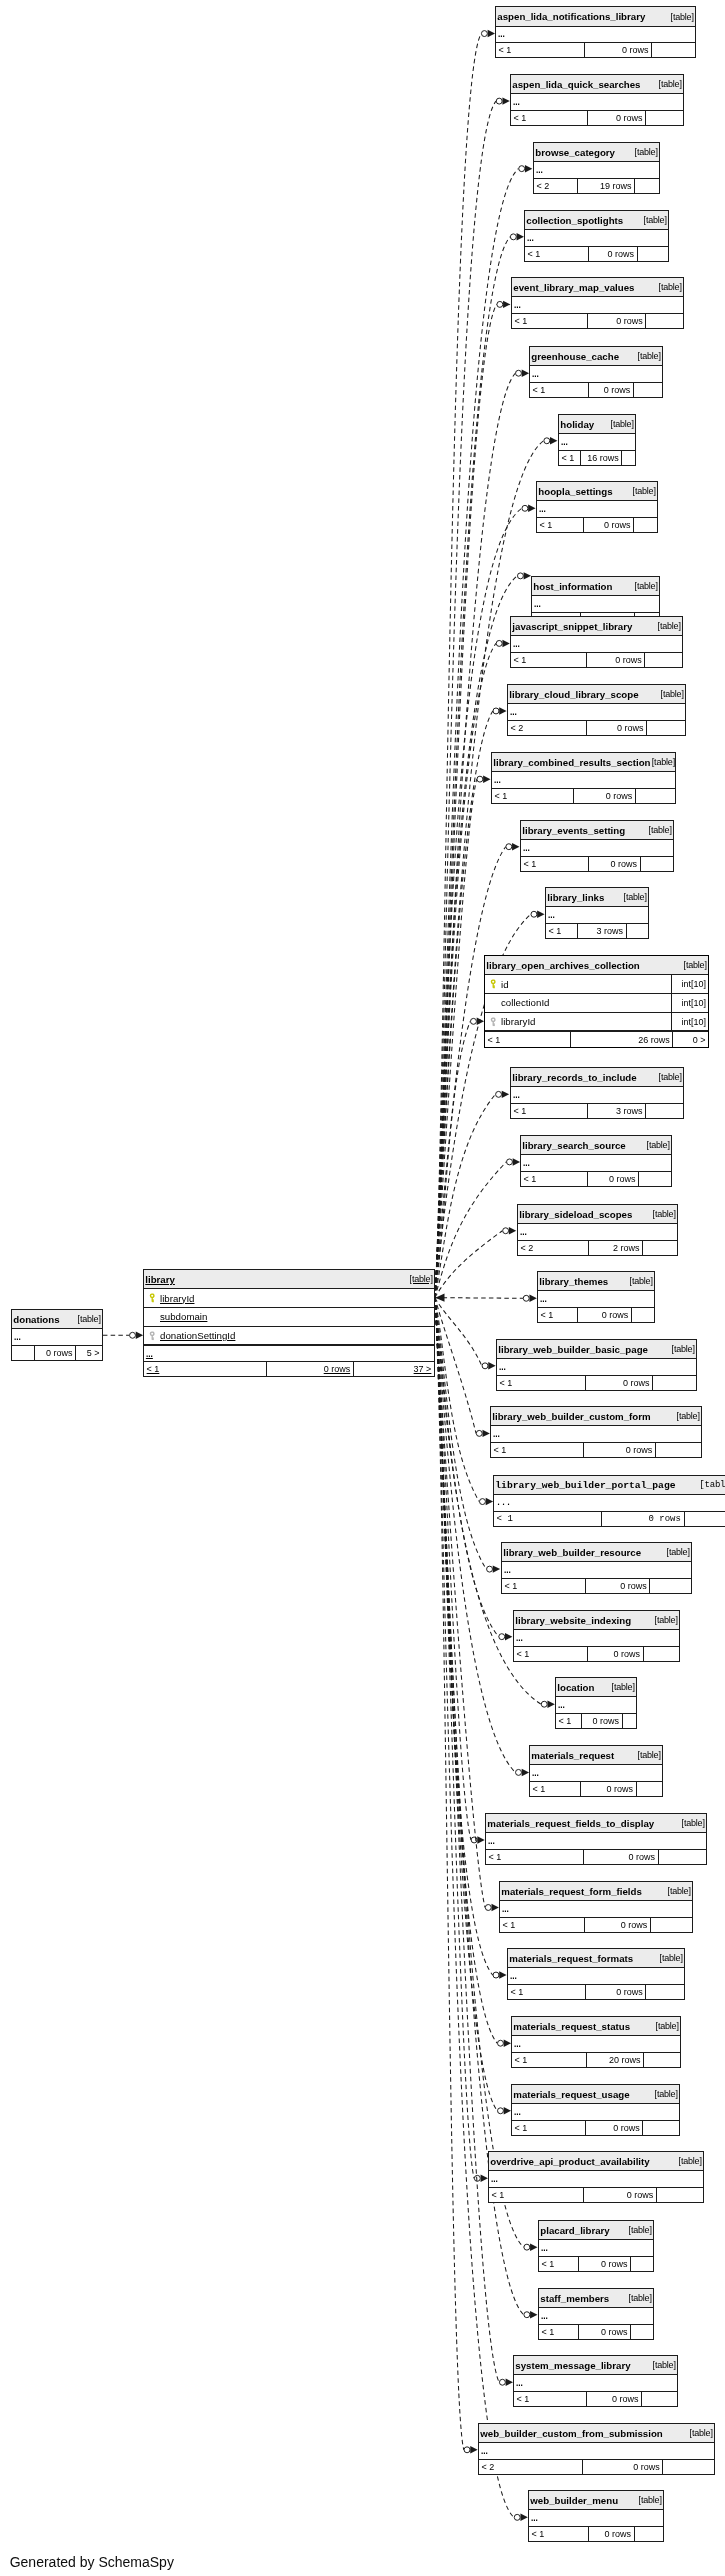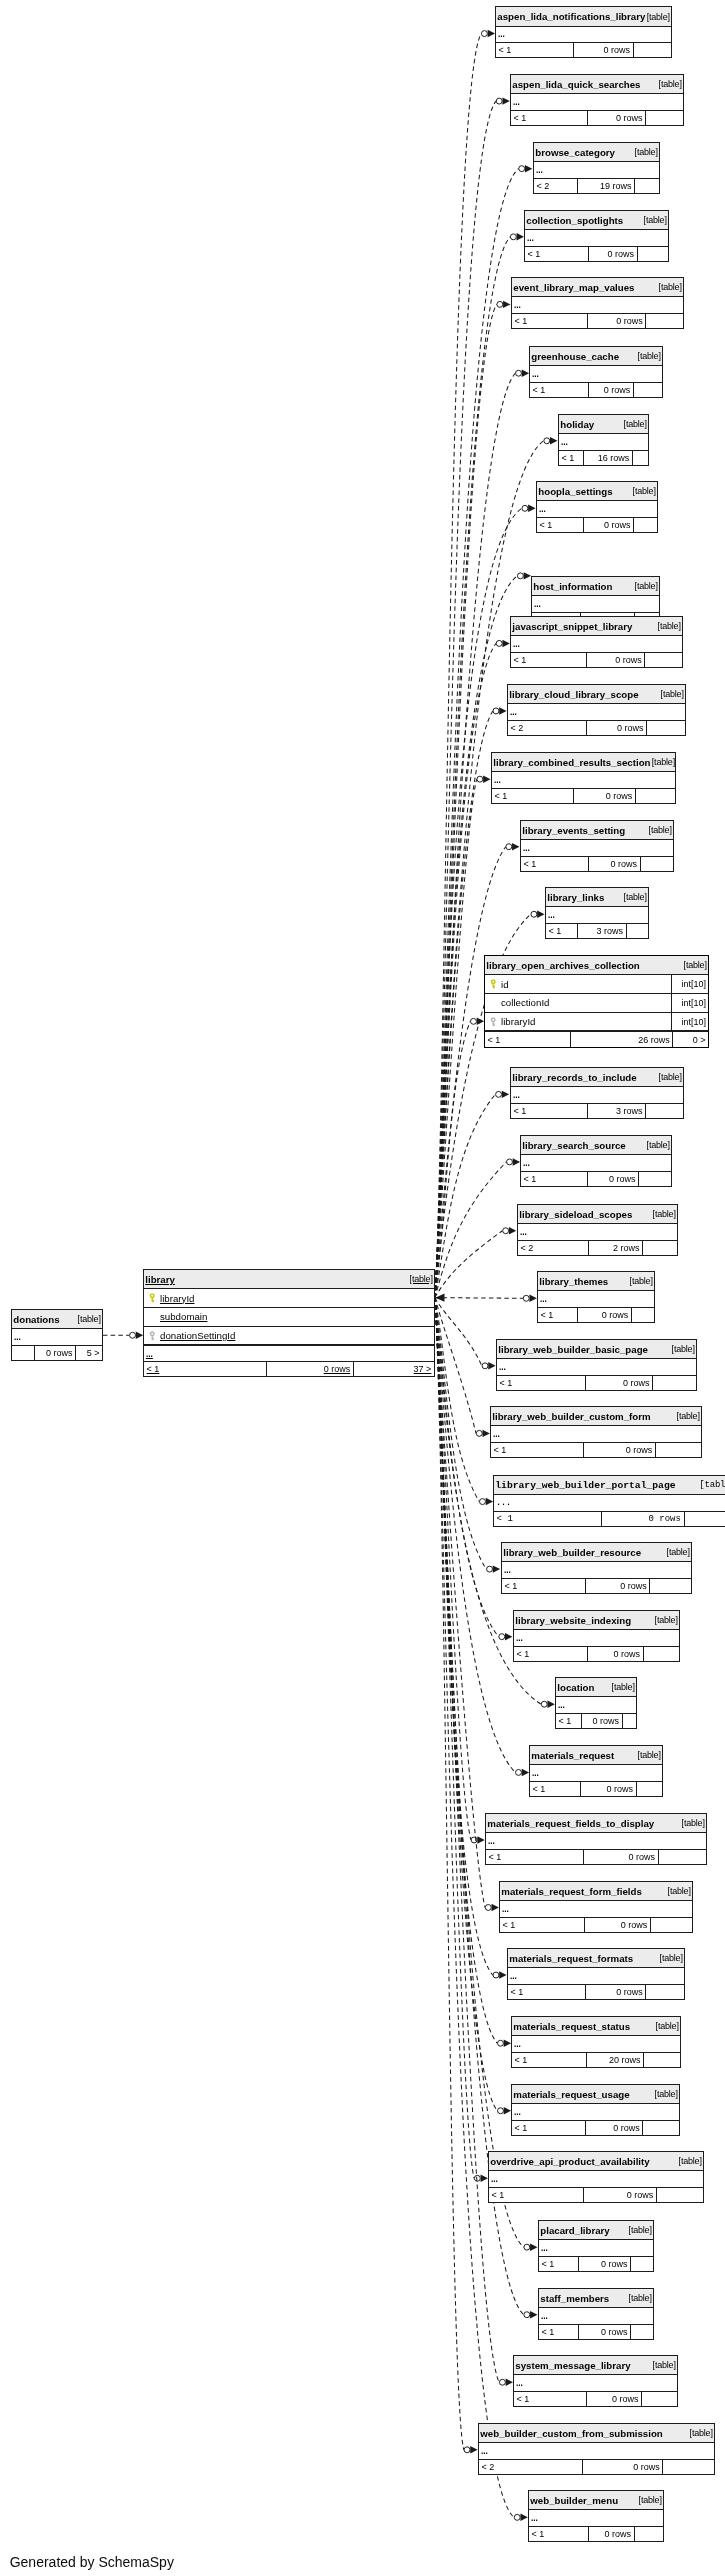--- a/index.html
+++ b/index.html
@@ -199,21 +199,21 @@
           <span class="tname">donations</span>
           <span class="tsuffix">[table]</span>
         </div>
         <div class="elide first">...</div>
         <div class="tfoot">
           <div class="fc c1" style="width: 24%;"></div>
           <div class="fc c2" style="width: 46%;">0 rows</div>
           <div class="fc c3" style="width: 30%;">5 &gt;</div>
         </div>
       </div>
-      <div class="tbl" style="left: 495px; top: 6.4px; width: 177px;">
+      <div class="tbl" style="left: 495px; top: 6.4px; width: 201px;">
         <div class="thead">
           <span class="tname">aspen_lida_notifications_library</span>
           <span class="tsuffix">[table]</span>
         </div>
         <div class="elide first">...</div>
         <div class="tfoot">
           <div class="fc c1" style="width: 44%;">&lt; 1</div>
           <div class="fc c2" style="width: 34%;">0 rows</div>
           <div class="fc c3" style="width: 22%;"></div>
         </div>
@@ -271,21 +271,21 @@
           <span class="tname">greenhouse_cache</span>
           <span class="tsuffix">[table]</span>
         </div>
         <div class="elide first">...</div>
         <div class="tfoot">
           <div class="fc c1" style="width: 44%;">&lt; 1</div>
           <div class="fc c2" style="width: 34%;">0 rows</div>
           <div class="fc c3" style="width: 22%;"></div>
         </div>
       </div>
-      <div class="tbl" style="left: 558px; top: 414px; width: 91px;">
+      <div class="tbl" style="left: 558px; top: 414px; width: 78px;">
         <div class="thead">
           <span class="tname">holiday</span>
           <span class="tsuffix">[table]</span>
         </div>
         <div class="elide first">...</div>
         <div class="tfoot">
           <div class="fc c1" style="width: 27%;">&lt; 1</div>
           <div class="fc c2" style="width: 55%;">16 rows</div>
           <div class="fc c3" style="width: 18%;"></div>
         </div>

